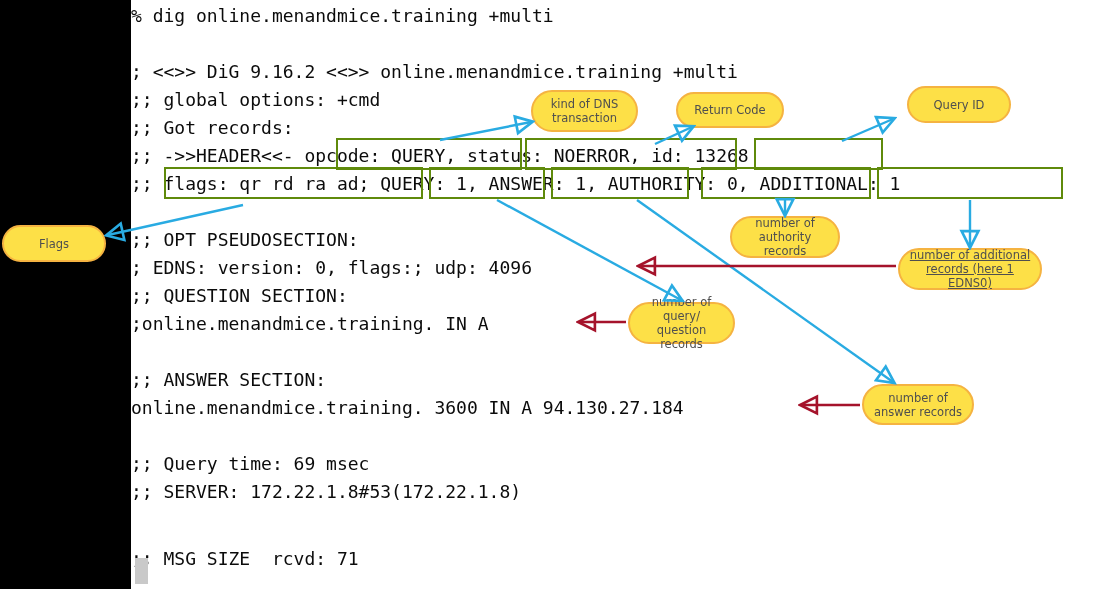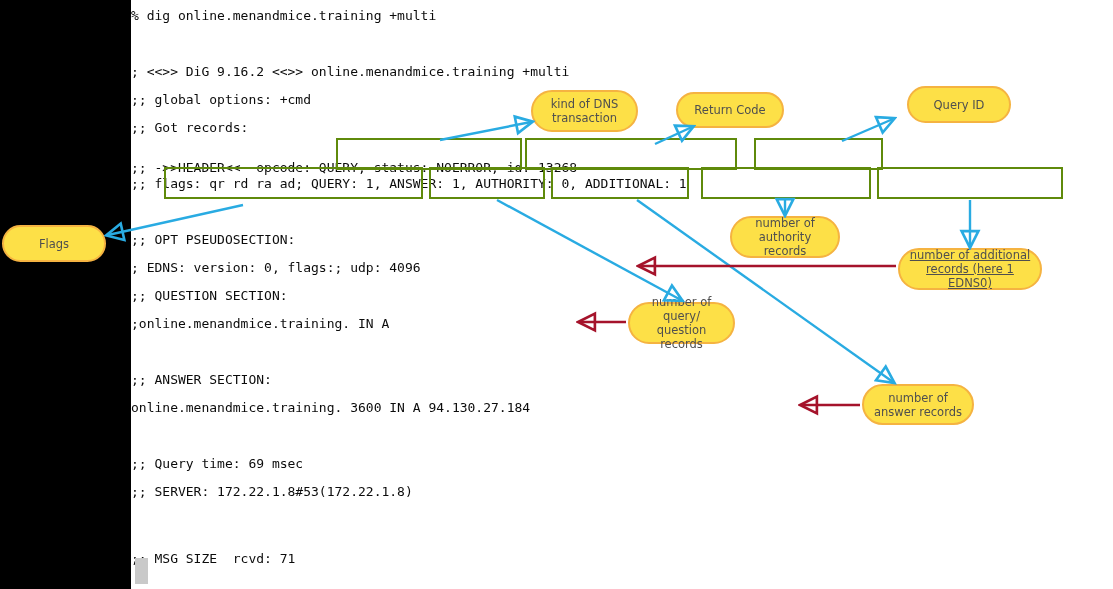--- a/index.html
+++ b/index.html
@@ -31,21 +31,21 @@
     position: absolute;
     left: 131px;
     top: 0;
     width: 982px;
     height: 589px;
   }
   .tline {
     position: absolute;
     left: 0;
     font-family: "DejaVu Sans Mono", monospace;
-    font-size: 13px;
+    font-size: 18px;
     line-height: 28px;
     letter-spacing: 0px;
     color: #0b0b0b;
     white-space: pre;
   }
   
   #cursor {
     position: absolute;
     left: 4px;
     top: 558px;
@@ -96,21 +96,21 @@
 <div id="stage">
 
   <div id="gutter"></div>
 
   <div id="terminal">
       <div class="tline" style="top: 2px;">% dig online.menandmice.training +multi</div>
       <div class="tline" style="top: 30px;"></div>
       <div class="tline" style="top: 58px;">; &lt;&lt;&gt;&gt; DiG 9.16.2 &lt;&lt;&gt;&gt; online.menandmice.training +multi</div>
       <div class="tline" style="top: 86px;">;; global options: +cmd</div>
       <div class="tline" style="top: 114px;">;; Got records:</div>
-      <div class="tline" style="top: 154px;">;; -&gt;&gt;HEADER&lt;&lt;- opcode: QUERY, status: NOERROR, id: 13268</div>
+      <div class="tline" style="top: 142px;">;; -&gt;&gt;HEADER&lt;&lt;- opcode: QUERY, status: NOERROR, id: 13268</div>
       <div class="tline" style="top: 170px;">;; flags: qr rd ra ad; QUERY: 1, ANSWER: 1, AUTHORITY: 0, ADDITIONAL: 1</div>
       <div class="tline" style="top: 198px;"></div>
       <div class="tline" style="top: 226px;">;; OPT PSEUDOSECTION:</div>
       <div class="tline" style="top: 254px;">; EDNS: version: 0, flags:; udp: 4096</div>
       <div class="tline" style="top: 282px;">;; QUESTION SECTION:</div>
       <div class="tline" style="top: 310px;">;online.menandmice.training. IN A</div>
       <div class="tline" style="top: 338px;"></div>
       <div class="tline" style="top: 366px;">;; ANSWER SECTION:</div>
       <div class="tline" style="top: 394px;">online.menandmice.training. 3600 IN A 94.130.27.184</div>
       <div class="tline" style="top: 422px;"></div>

